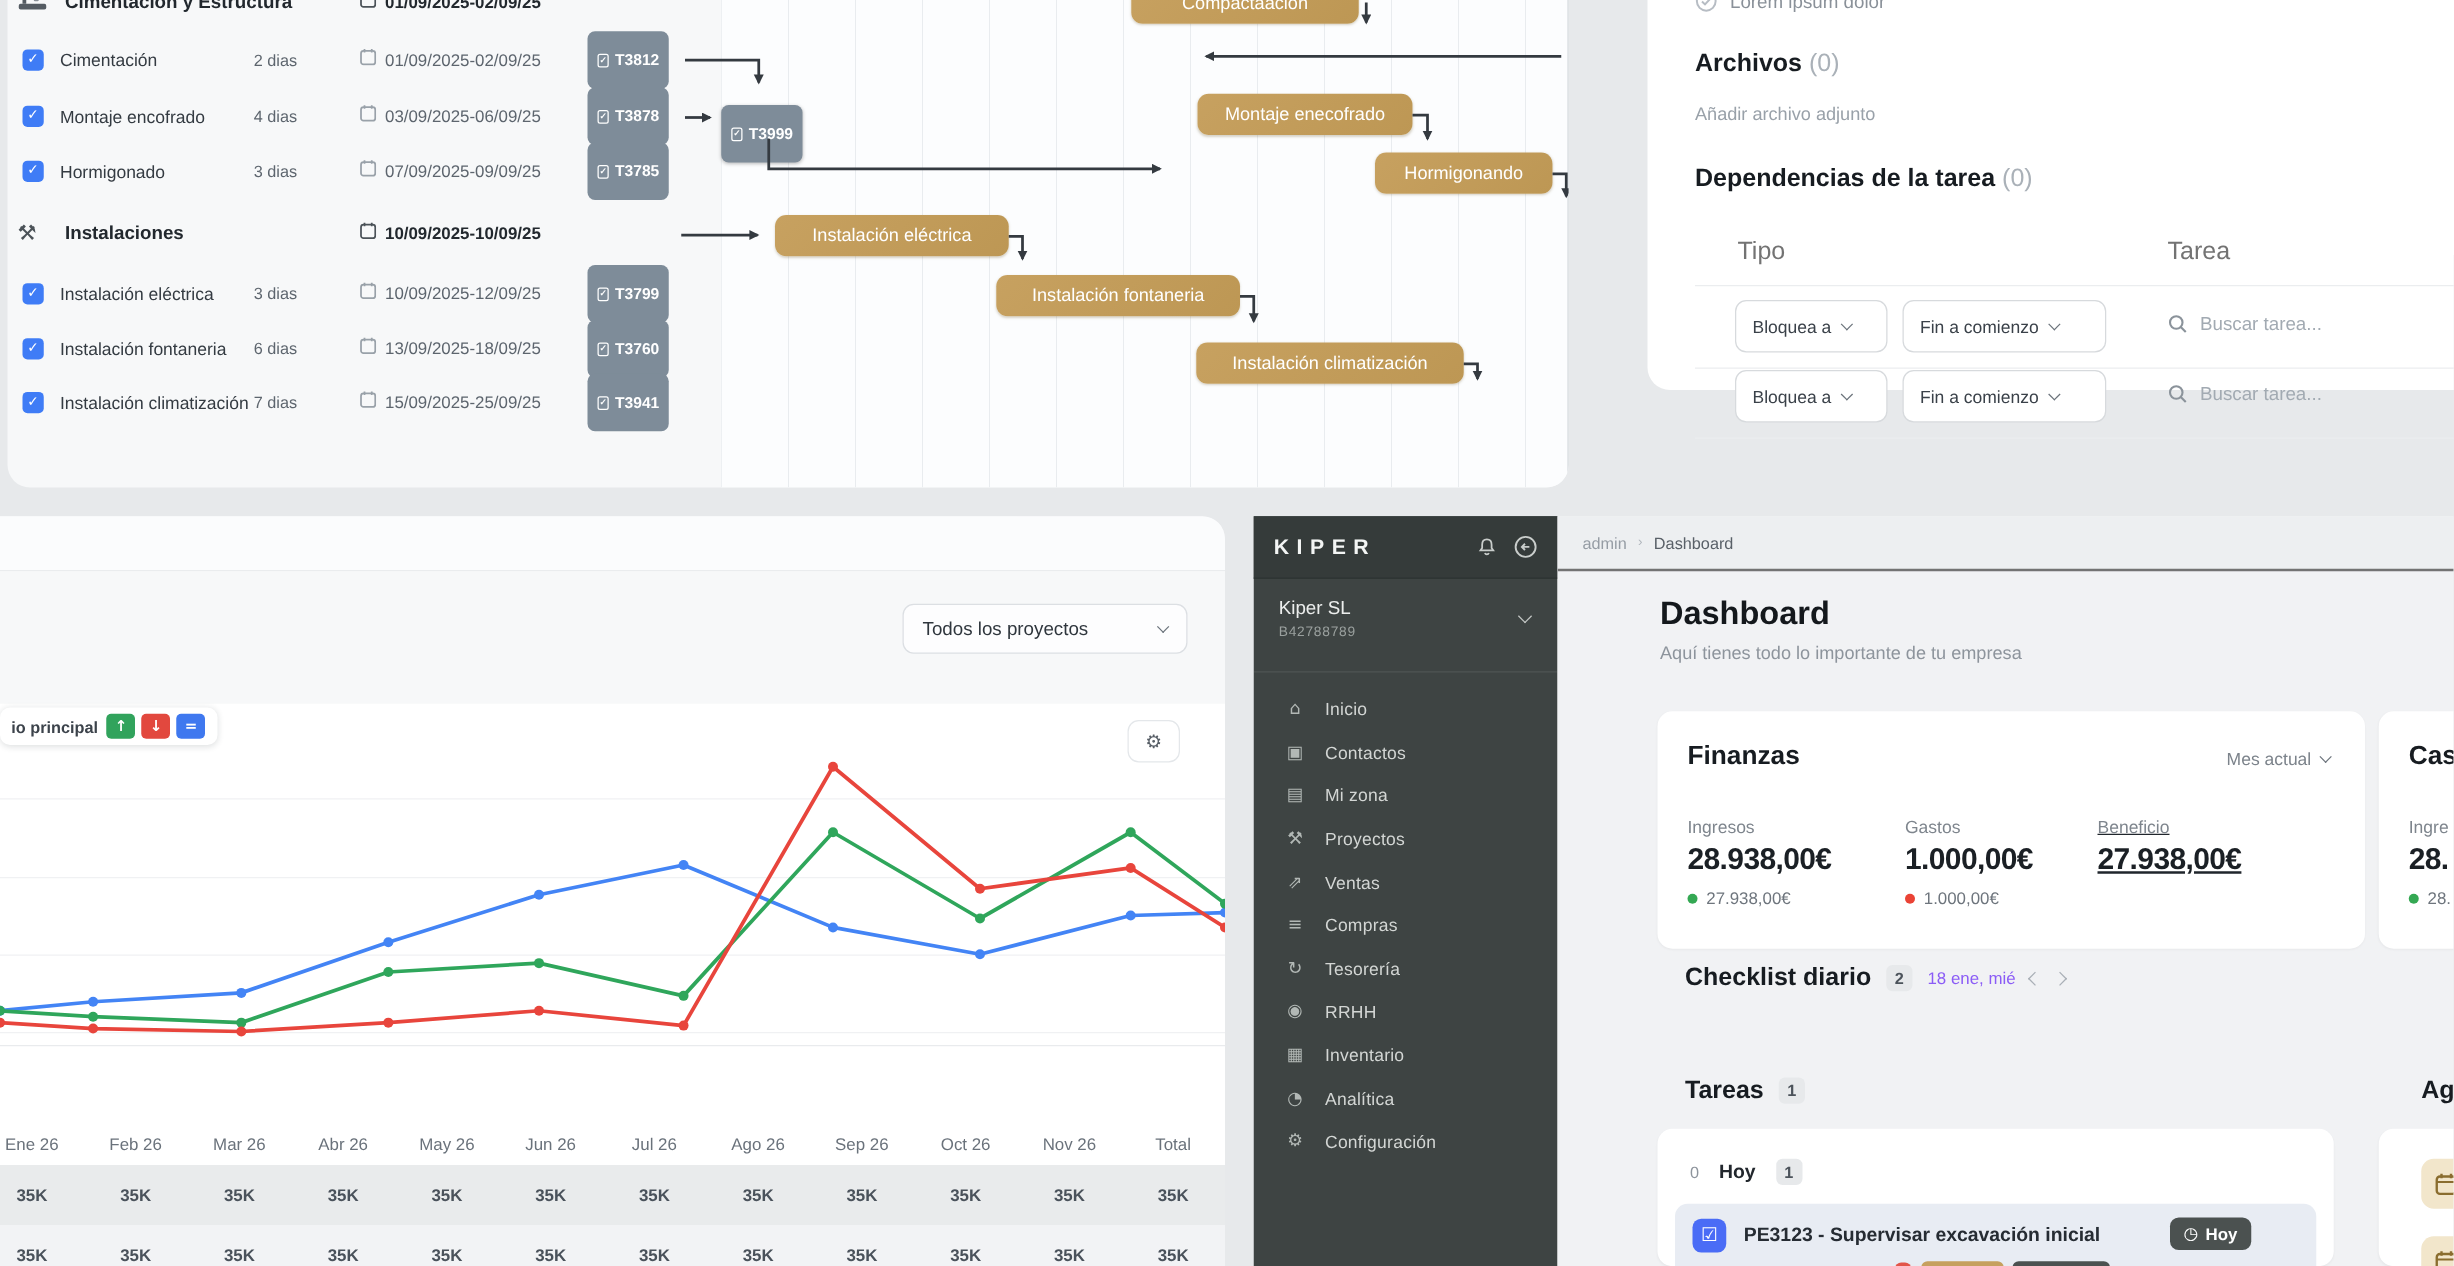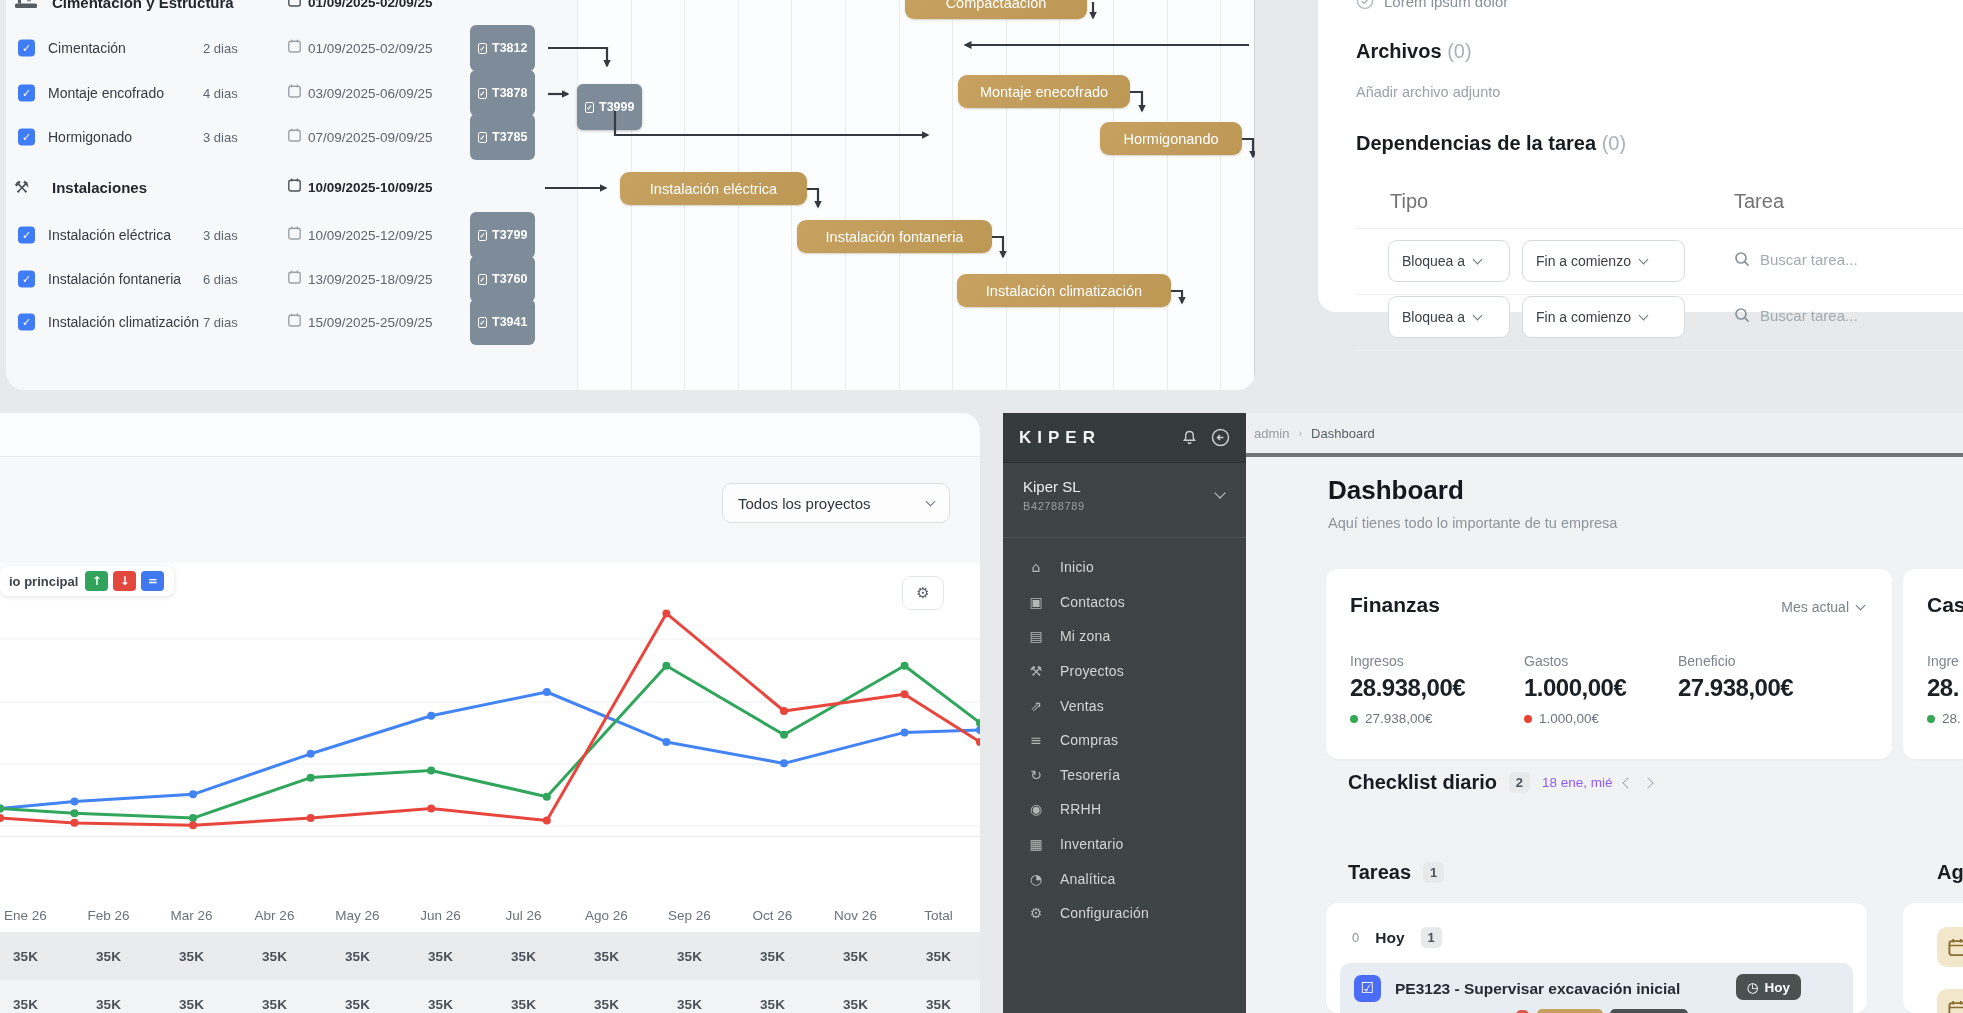--- a/index.html
+++ b/index.html
@@ -88,22 +88,22 @@
   .sb-cid { font-size:11px; color:#9aa09e; letter-spacing:.6px; margin-top:5px; }
   .sb-chev { position:absolute; right:22px; top:26px; width:8px; height:8px;
     border-right:1.7px solid #c2c6c4; border-bottom:1.7px solid #c2c6c4; transform:rotate(45deg); }
   .sb-menu { padding-top:12px; }
   .sb-item { height:34.6px; display:flex; align-items:center; padding-left:24px; gap:15px; }
   .sb-ico { width:18px; text-align:center; color:#b2b8b5; font-size:14px; }
   .sb-label { font-size:14px; color:#d3d6d4; letter-spacing:.2px; }
 
   
   #dash { position:absolute; left:1246px; top:413px; width:717px; height:600px; background:#f1f2f4; overflow:hidden; }
-  .crumbbar { height:44px; background:#edeff1; border-bottom:4px solid #737373; display:flex;
-    align-items:center; padding-left:8px; gap:9px; font-size:13px; }
+  .crumbbar { height:44px; background:#edeff1; border-bottom:2px solid #737373; display:flex;
+    align-items:center; padding-left:20px; gap:9px; font-size:13px; }
   .crumb-a { color:#959ca4; } .crumb-sep { color:#b0b6bc; font-size:11px; } .crumb-b { color:#596068; }
   .dtitle { position:absolute; left:82px; top:62px; font-size:26px; font-weight:bold; color:#14181c; }
   .dsub { position:absolute; left:82px; top:102px; font-size:14.5px; color:#8d949c; }
   .dcard { position:absolute; background:#fff; border-radius:12px; box-shadow:0 1px 2px rgba(20,25,30,.04); }
   #fin-card { left:80px; top:156px; width:566px; height:190px; }
   .fin-title { position:absolute; left:24px; top:24px; font-size:21px; font-weight:bold; color:#171c21; }
   .fin-period { position:absolute; right:28px; top:30px; display:flex; align-items:center; gap:8px;
     font-size:14px; color:#7c838b; }
   .fin-col { position:absolute; top:84px; }
   .fin-label { font-size:14px; color:#7e858d; }
@@ -548,21 +548,21 @@
           </div>
         </div>
         <div class="fin-col" style="left: 198px;">
           <div class="fin-label">Gastos</div>
           <div class="fin-value">1.000,00€</div>
           <div class="fin-sub">
             <span class="dot" style="background: rgb(234, 67, 53);"></span>
             <span>1.000,00€</span>
           </div>
         </div>
-        <div class="fin-col" style="left: 352px;">
+        <div class="fin-col" style="left: 352px; text-decoration: underline;">
           <div class="fin-label">Beneficio</div>
           <div class="fin-value">27.938,00€</div>
         </div>
       </div>
   </div>
 
   <div id="cash-card" class="dcard">
     <div class="fin-title">Cas</div>
     <div class="fin-col" style="left:24px;">
       <div class="fin-label">Ingre</div>

